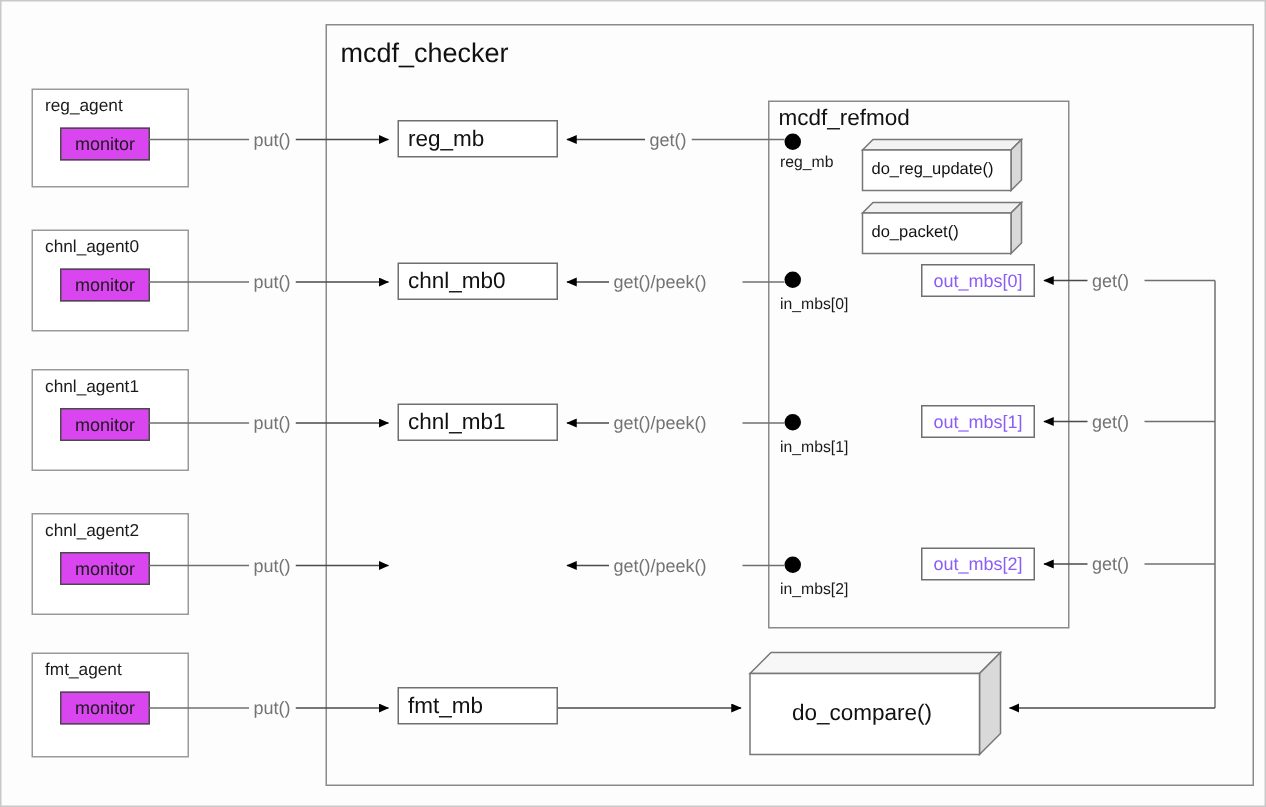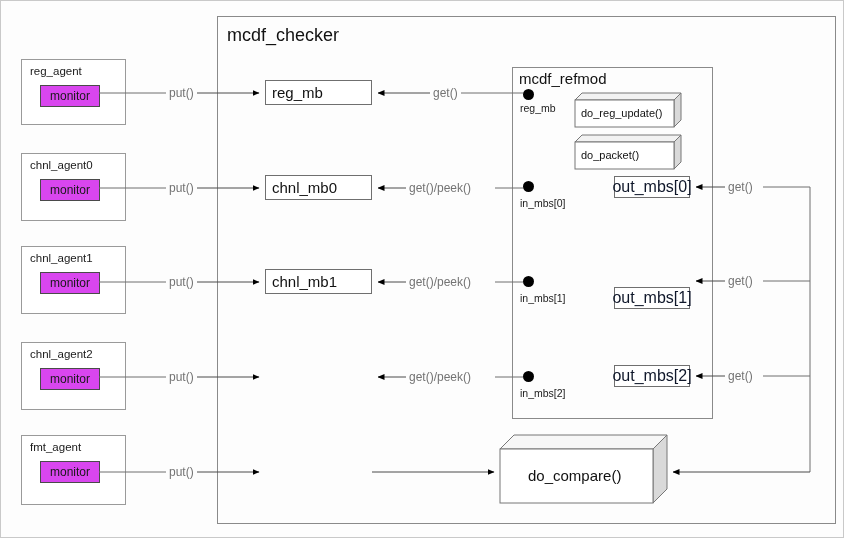--- a/index.html
+++ b/index.html
@@ -78,22 +78,22 @@
     color: #111111;
     padding-left: 6px;
     display: flex;
     align-items: center;
   }
   .outmb-box {
     position: absolute;
     box-sizing: border-box;
     border: 1px solid #6f6f6f;
     background: #ffffff;
-    font-size: 16px;
-    color: #0f172a;
+    font-size: 12px;
+    color: #8b5cf6;
     display: flex;
     align-items: center;
     justify-content: center;
   }
   .port-dot {
     position: absolute;
     width: 11px;
     height: 11px;
     border-radius: 50%;
     background: #000000;
@@ -162,23 +162,24 @@
   </div>
 
   <div class="box agent-box" style="left:20px; top:434px; width:105px; height:70px;">
     <span class="agent-label">fmt_agent</span>
     <div class="monitor-box">monitor</div>
   </div>
 
   <div class="mb-box" style="left:264px; top:79px; width:107px; height:25px;">reg_mb</div>
   <div class="mb-box" style="left:264px; top:174px; width:107px; height:25px;">chnl_mb0</div>
   <div class="mb-box" style="left:264px; top:268px; width:107px; height:25px;">chnl_mb1</div>
+  <div class="mb-box" style="left:264px; top:457px; width:107px; height:25px;">fmt_mb</div>
 
   <div class="outmb-box" style="left:613px; top:175px; width:76px; height:22px;">out_mbs[0]</div>
-  <div class="outmb-box" style="left:613px; top:269px; width:76px; height:22px;margin-top:17px;">out_mbs[1]</div>
+  <div class="outmb-box" style="left:613px; top:269px; width:76px; height:22px;">out_mbs[1]</div>
   <div class="outmb-box" style="left:613px; top:364px; width:76px; height:22px;">out_mbs[2]</div>
 
   <div class="port-dot" style="left:522px; top:88px;"></div>
   <div class="port-label" style="left:519px; top:101px;">reg_mb</div>
 
   <div class="port-dot" style="left:522px; top:180px;"></div>
   <div class="port-label" style="left:519px; top:196px;">in_mbs[0]</div>
 
   <div class="port-dot" style="left:522px; top:275px;"></div>
   <div class="port-label" style="left:519px; top:291px;">in_mbs[1]</div>

